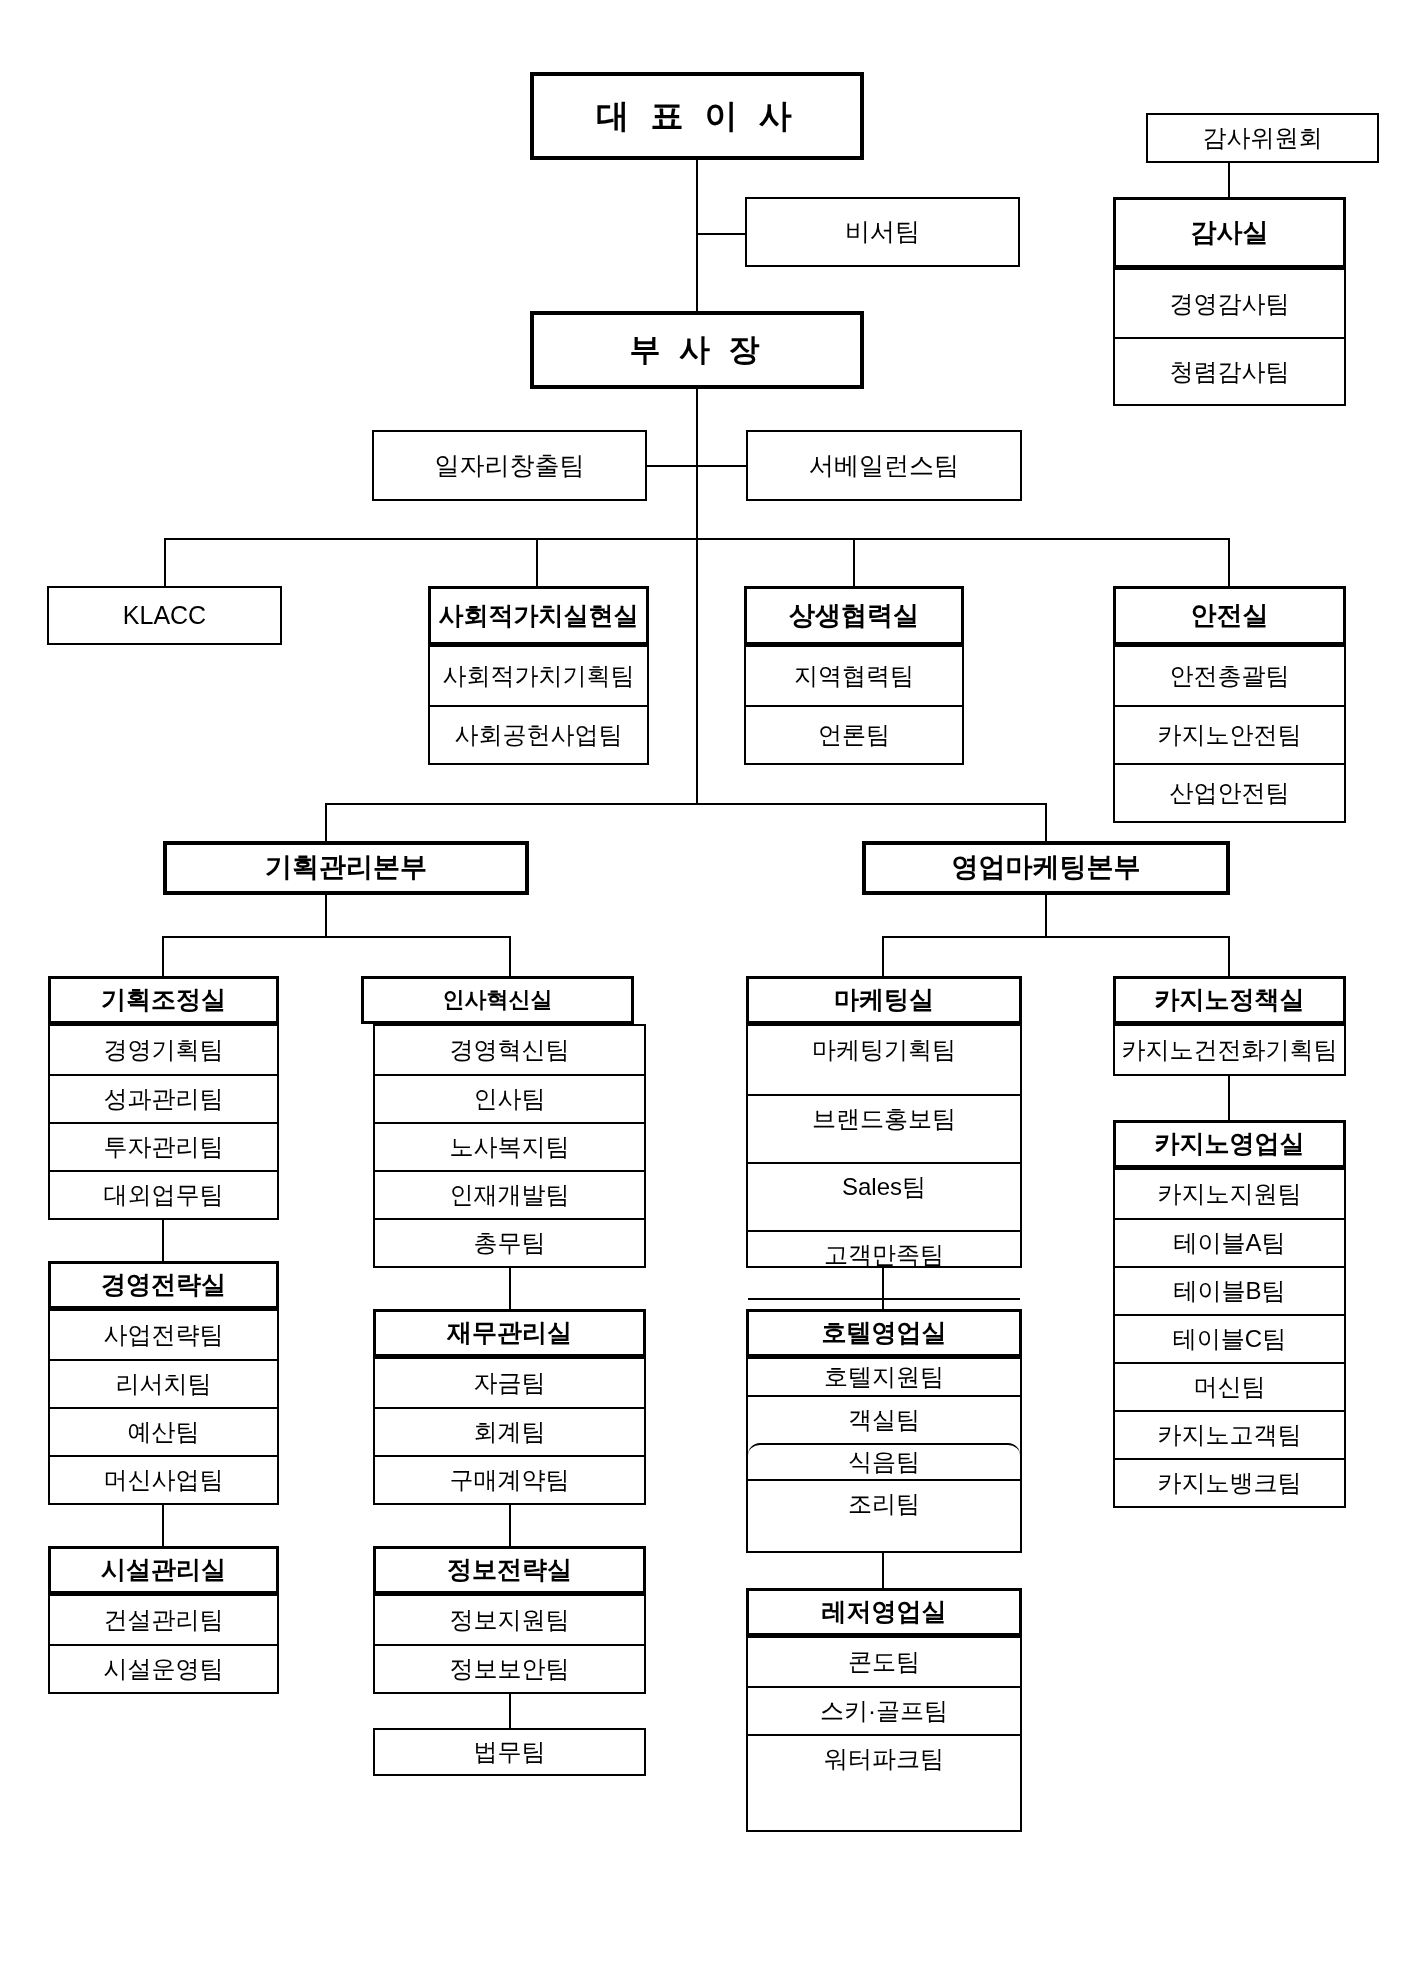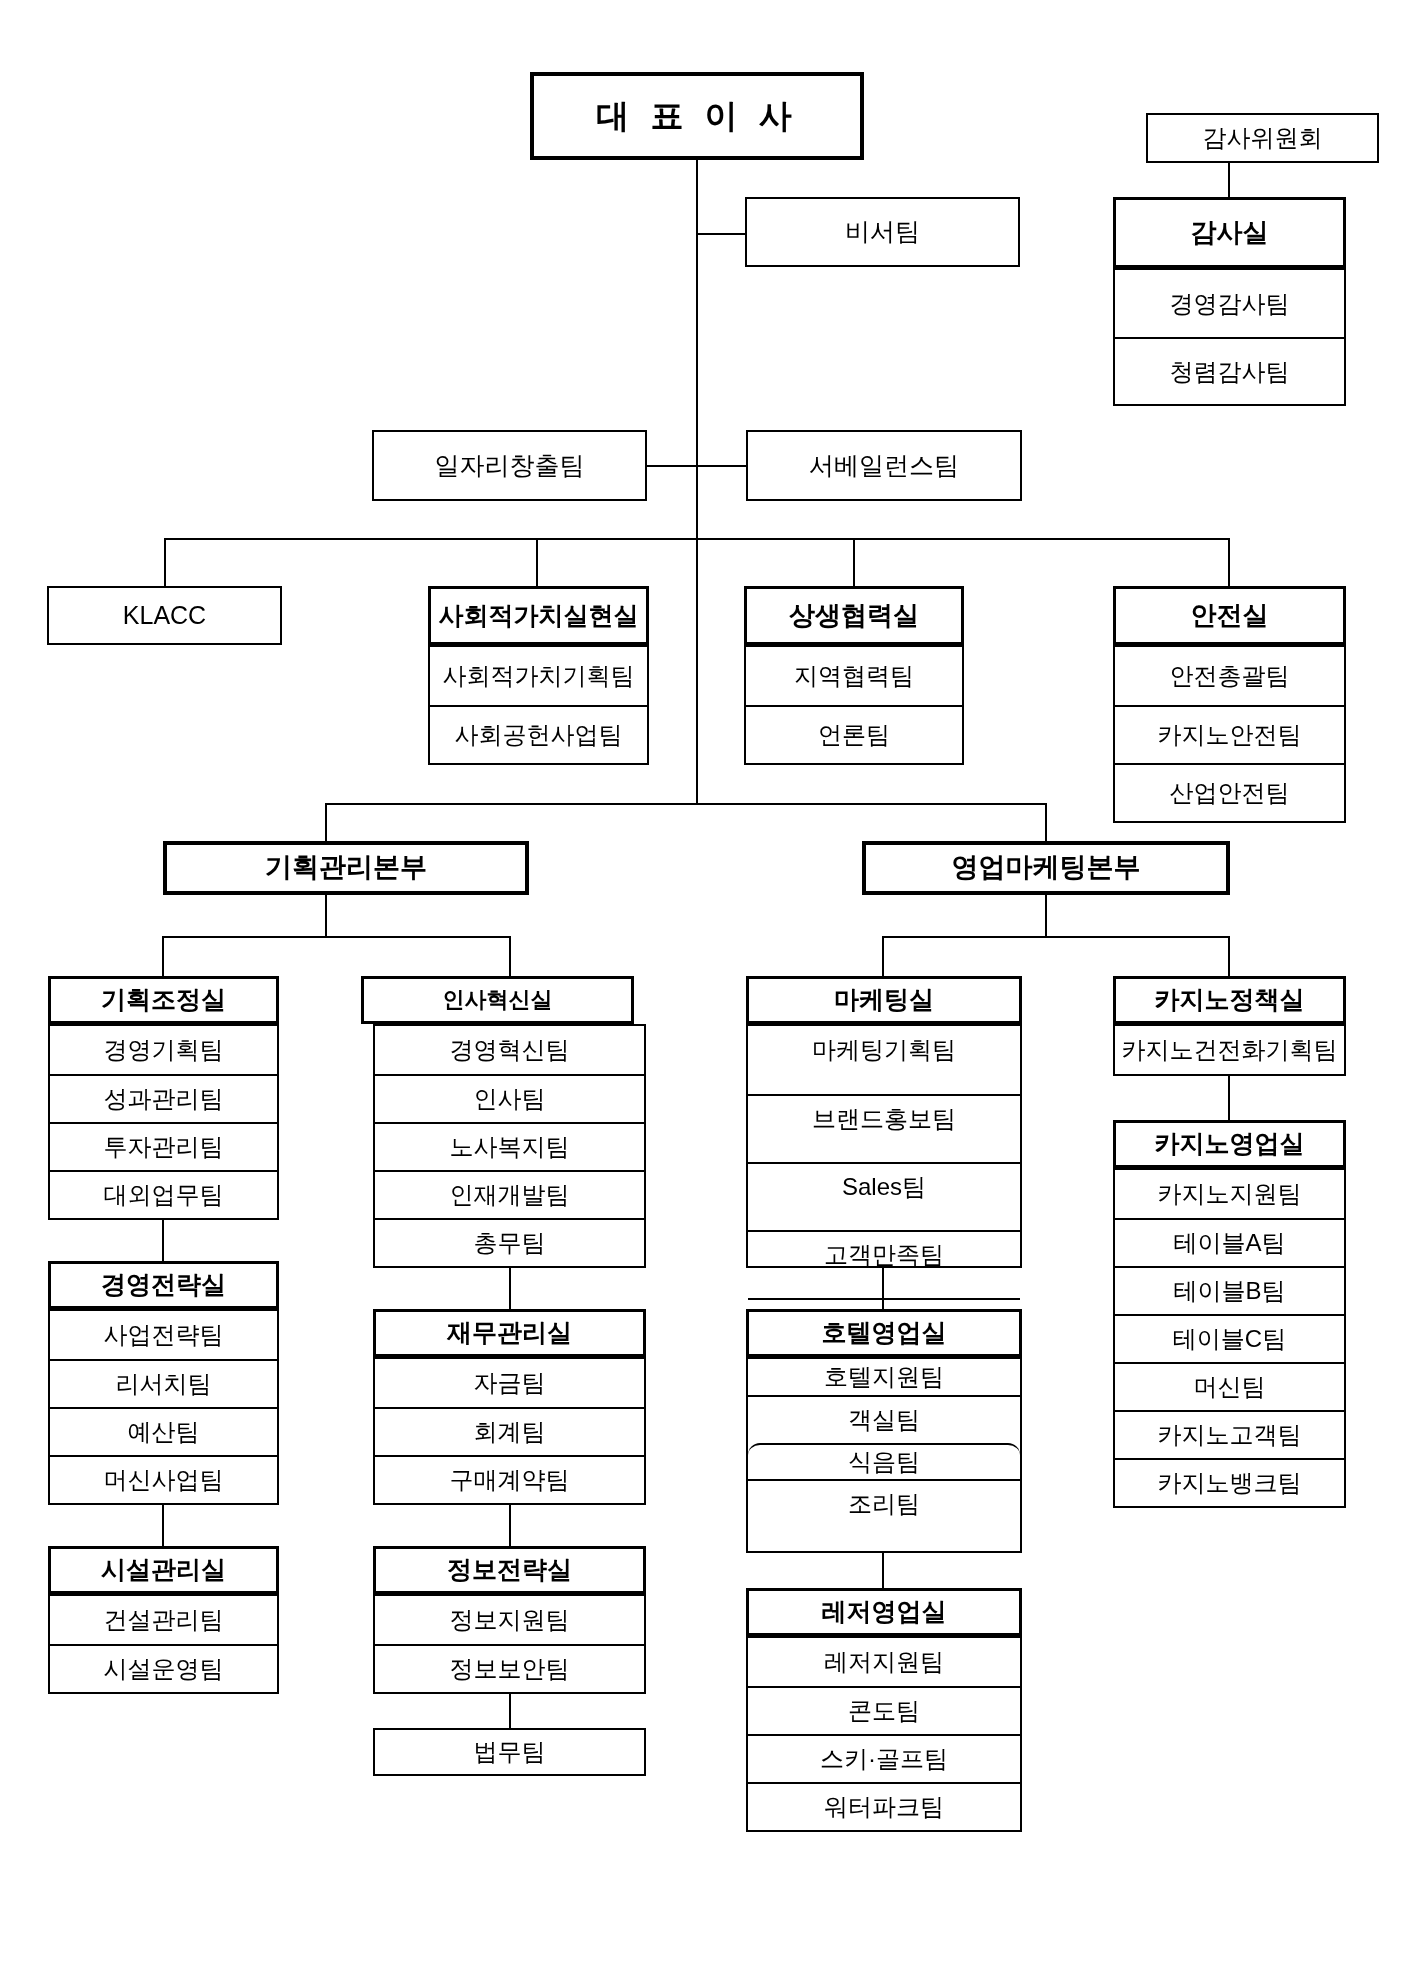--- a/index.html
+++ b/index.html
@@ -59,20 +59,21 @@
     <div class="line" style="left: 509px; top: 1264px; width: 2px; height: 46px;"></div>
     <div class="line" style="left: 509px; top: 1501px; width: 2px; height: 46px;"></div>
     <div class="line" style="left: 509px; top: 1690px; width: 2px; height: 38px;"></div>
     <div class="line" style="left: 882px; top: 1264px; width: 2px; height: 46px;"></div>
     <div class="line" style="left: 882px; top: 1549px; width: 2px; height: 40px;"></div>
     <div class="line" style="left: 1228px; top: 1072px; width: 2px; height: 48px;"></div>
     <div class="box thick" style="font-size: 33px; letter-spacing: 6px; left: 530px; top: 72px; width: 334px; height: 88px;">대 표 이 사</div>
     <div class="box" style="font-size: 25px; left: 745px; top: 197px; width: 275px; height: 70px;">비서팀</div>
     <div class="box" style="font-size: 24px; left: 1146px; top: 113px; width: 233px; height: 50px;">감사위원회</div>
     <div class="box header" style="font-size: 26px; left: 1113px; top: 197px; width: 233px; height: 71px;">감사실</div>
+    <div class="box thick" style="font-size: 31px; letter-spacing: 5px; left: 530px; top: 311px; width: 334px; height: 78px;">부 사 장</div>
     <div class="box" style="font-size: 25px; left: 372px; top: 430px; width: 275px; height: 71px;">일자리창출팀</div>
     <div class="box" style="font-size: 25px; left: 746px; top: 430px; width: 276px; height: 71px;">서베일런스팀</div>
     <div class="box" style="font-size: 25px; left: 47px; top: 586px; width: 235px; height: 59px;">KLACC</div>
     <div class="box thick" style="font-size: 27px; left: 163px; top: 841px; width: 366px; height: 54px;">기획관리본부</div>
     <div class="box thick" style="font-size: 27px; left: 862px; top: 841px; width: 368px; height: 54px;">영업마케팅본부</div>
     <div class="box" style="font-size: 24px; left: 373px; top: 1728px; width: 273px; height: 48px;">법무팀</div>
     <div class="rowsbox" style="left: 1113px; top: 268px; width: 233px; height: 138px;">
       <div class="row" style="height: 67px; font-size: 24px;">경영감사팀</div>
       <div class="row" style="height: 67px; font-size: 24px;">청렴감사팀</div>
     </div>
@@ -140,21 +141,20 @@
     </div>
     <div class="box header" style="font-size: 25px; left: 746px; top: 1309px; width: 276px; height: 48px;">호텔영업실</div>
     <div class="rowsbox" style="left: 746px; top: 1357px; width: 276px; height: 196px;">
       <div class="row" style="height: 36px; font-size: 24px;">호텔지원팀</div>
       <div class="row" style="height: 48px; font-size: 24px;">객실팀</div>
       <div class="row" style="height: 36px; font-size: 24px; border-radius: 12px;">식음팀</div>
       <div class="row" style="height: 48px; font-size: 24px;">조리팀</div>
     </div>
     <div class="box header" style="font-size: 25px; left: 746px; top: 1588px; width: 276px; height: 48px;">레저영업실</div>
     <div class="rowsbox" style="left: 746px; top: 1636px; width: 276px; height: 196px;">
-      <div class="row" style="height: 48px; font-size: 24px;">레저지원팀</div>
       <div class="row" style="height: 48px; font-size: 24px;">콘도팀</div>
       <div class="row" style="height: 48px; font-size: 24px;">스키·골프팀</div>
       <div class="row" style="height: 48px; font-size: 24px;">워터파크팀</div>
     </div>
     <div class="box header" style="font-size: 25px; left: 1113px; top: 976px; width: 233px; height: 48px;">카지노정책실</div>
     <div class="rowsbox" style="left: 1113px; top: 1024px; width: 233px; height: 52px;">
       <div class="row" style="height: 48px; font-size: 24px;">카지노건전화기획팀</div>
     </div>
     <div class="box header" style="font-size: 25px; left: 1113px; top: 1120px; width: 233px; height: 48px;">카지노영업실</div>
     <div class="rowsbox" style="left: 1113px; top: 1168px; width: 233px; height: 340px;">

